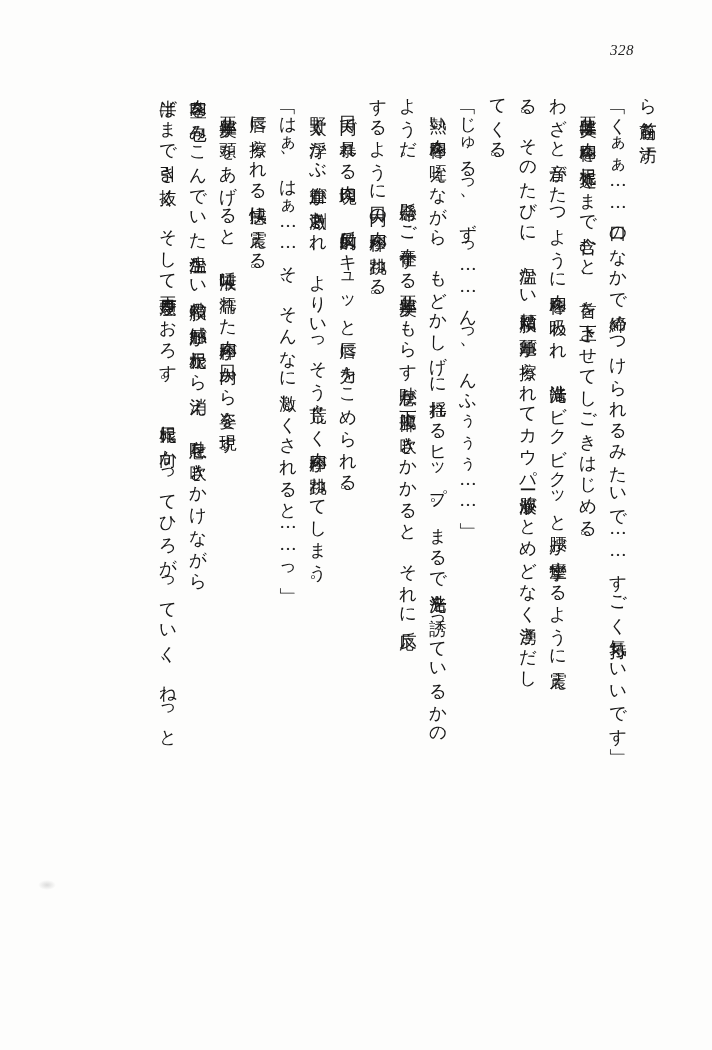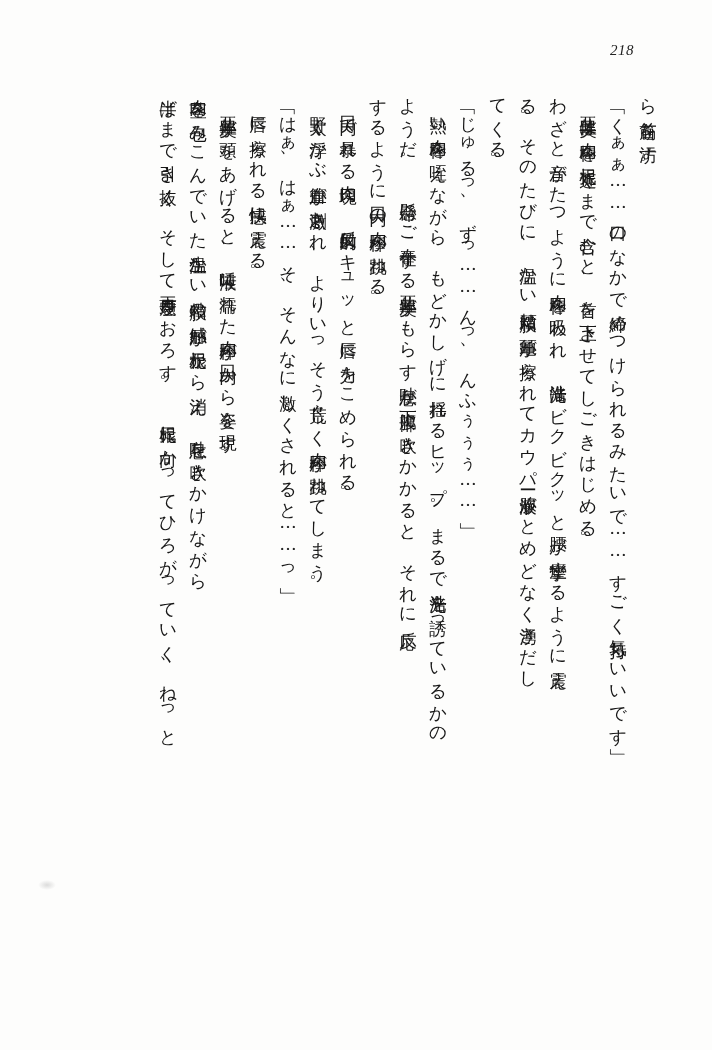--- a/index.html
+++ b/index.html
@@ -61,21 +61,21 @@
     height: 10px;
     background: radial-gradient(ellipse at center, rgba(120,120,120,0.25), rgba(255,255,255,0) 70%);
     border-radius: 50%;
   }
 </style>
 </head>
 <body>
 
 <div class="page">
 
-  <div class="page-number">218</div>
+  <div class="page-number">328</div>
 
   <div class="text-block">
     <div class="vline">ら首筋を汚す。</div>
     <div class="vline indent">「くぁぁ……口のなかで締めつけられるみたいで……すごく気持ちいいです」</div>
     <div class="vline indent">亜佐美は肉棒を根元近くまで含むと、首を上下させてしごきはじめる。</div>
     <div class="vline">わざと音がたつように肉棒を吸われ、浩光はビクビクッと腰が痙攣するように震え</div>
     <div class="vline">る。そのたびに、温かい頬粘膜に亀頭が擦られてカウパー腺液がとめどなく湧きだし</div>
     <div class="vline">てくる。</div>
     <div class="vline indent">「じゅるっ、ずっ……んっ、んふぅぅぅ……」</div>
     <div class="vline indent">熱い肉棒を咥えながら、もどかしげに揺れるヒップ。まるで浩光を誘っているかの</div>

